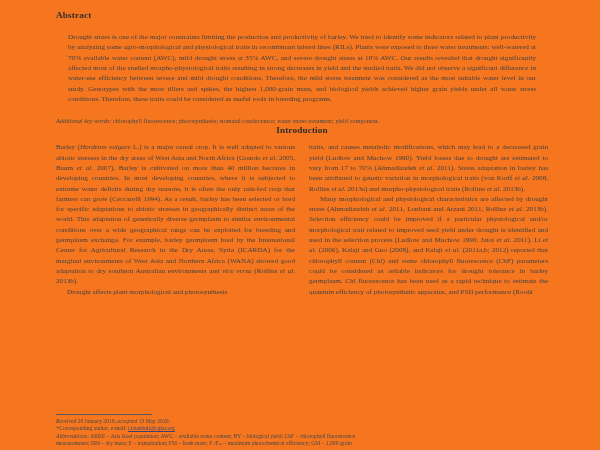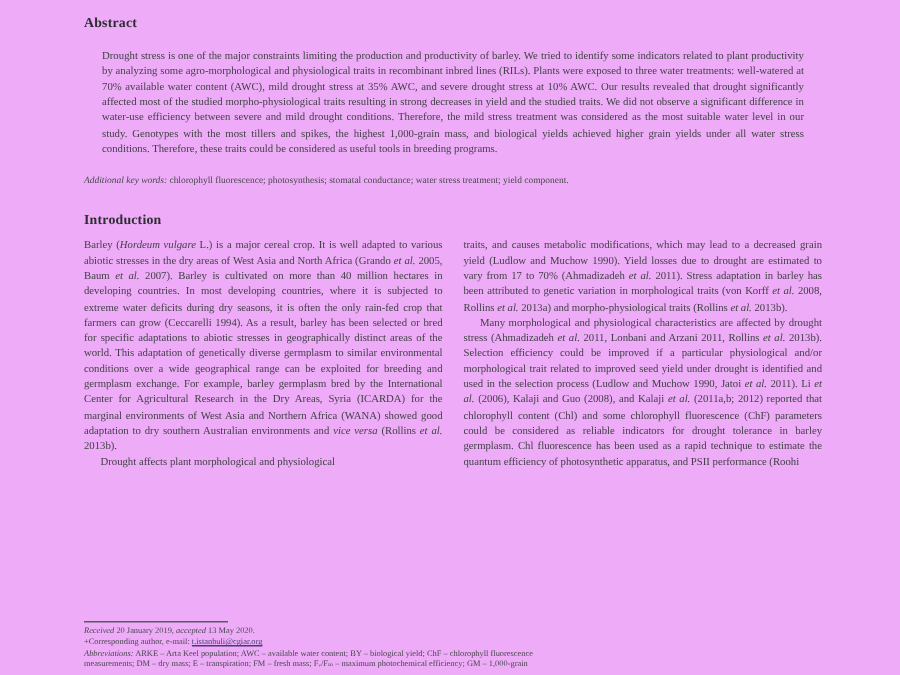--- a/index.html
+++ b/index.html
@@ -17,21 +17,21 @@
     -webkit-font-smoothing: antialiased;
   }
 
   
   .page {
     position: relative;
     width: 600px;
     height: 450px;
     box-sizing: border-box;
     padding: 10px 52px 0 56px;
-    background: #f0abfc;
+    background: #f97316;
     filter: blur(0.22px) contrast(0.93) brightness(1.02);
   }
 
   h2.section-title {
     font-size: 9.2px;
     font-weight: bold;
     margin: 0 0 7px 0;
     letter-spacing: 0.15px;
     color: #26262a;
   }
@@ -50,21 +50,21 @@
     font-size: 6.3px;
     line-height: 9px;
     text-align: justify;
     color: #3f3f42;
   }
   .keywords .kw-label {
     font-style: italic;
   }
 
   .intro-title-wrap {
-    margin-top: 16px;
+    text-align: center;
   }
 
   .columns {
     display: flex;
     gap: 14px;
     margin-top: 0;
   }
   .col {
     width: 239px;
     flex: 0 0 239px;
@@ -135,21 +135,21 @@
 
   <section>
     <div class="intro-title-wrap">
       <h2 class="section-title">Introduction</h2>
     </div>
 
     <div class="columns">
 
       <div class="col col-left">
         <p>Barley (<i>Hordeum vulgare</i> L.) is a major cereal crop. It is well adapted to various abiotic stresses in the dry areas of West Asia and North Africa (Grando <i>et al.</i> 2005, Baum <i>et al.</i> 2007). Barley is cultivated on more than 40 million hectares in developing countries. In most developing countries, where it is subjected to extreme water deficits during dry seasons, it is often the only rain-fed crop that farmers can grow (Ceccarelli 1994). As a result, barley has been selected or bred for specific adaptations to abiotic stresses in geographically distinct areas of the world. This adaptation of genetically diverse germplasm to similar environmental conditions over a wide geographical range can be exploited for breeding and germplasm exchange. For example, barley germplasm bred by the International Center for Agricultural Research in the Dry Areas, Syria (ICARDA) for the marginal environments of West Asia and Northern Africa (WANA) showed good adaptation to dry southern Australian environments and <i>vice versa</i> (Rollins <i>et al.</i> 2013b).</p>
-        <p class="indent">Drought affects plant morphological and physiological</p>
+        <p class="indent">Drought affects plant morphological and photosynthesis</p>
       </div>
 
       <div class="col col-right">
         <p>traits, and causes metabolic modifications, which may lead to a decreased grain yield (Ludlow and Muchow 1990). Yield losses due to drought are estimated to vary from 17 to 70% (Ahmadizadeh <i>et al.</i> 2011). Stress adaptation in barley has been attributed to genetic variation in morphological traits (von Korff <i>et al.</i> 2008, Rollins <i>et al.</i> 2013a) and morpho-physiological traits (Rollins <i>et al.</i> 2013b).</p>
         <p class="indent">Many morphological and physiological characteristics are affected by drought stress (Ahmadizadeh <i>et al.</i> 2011, Lonbani and Arzani 2011, Rollins <i>et al.</i> 2013b). Selection efficiency could be improved if a particular physiological and/or morphological trait related to improved seed yield under drought is identified and used in the selection process (Ludlow and Muchow 1990, Jatoi <i>et al.</i> 2011). Li <i>et al.</i> (2006), Kalaji and Guo (2008), and Kalaji <i>et al.</i> (2011a,b; 2012) reported that chlorophyll content (Chl) and some chlorophyll fluorescence (ChF) parameters could be considered as reliable indicators for drought tolerance in barley germplasm. Chl fluorescence has been used as a rapid technique to estimate the quantum efficiency of photosynthetic apparatus, and PSII performance (Roohi</p>
       </div>
 
     </div>
   </section>
 

